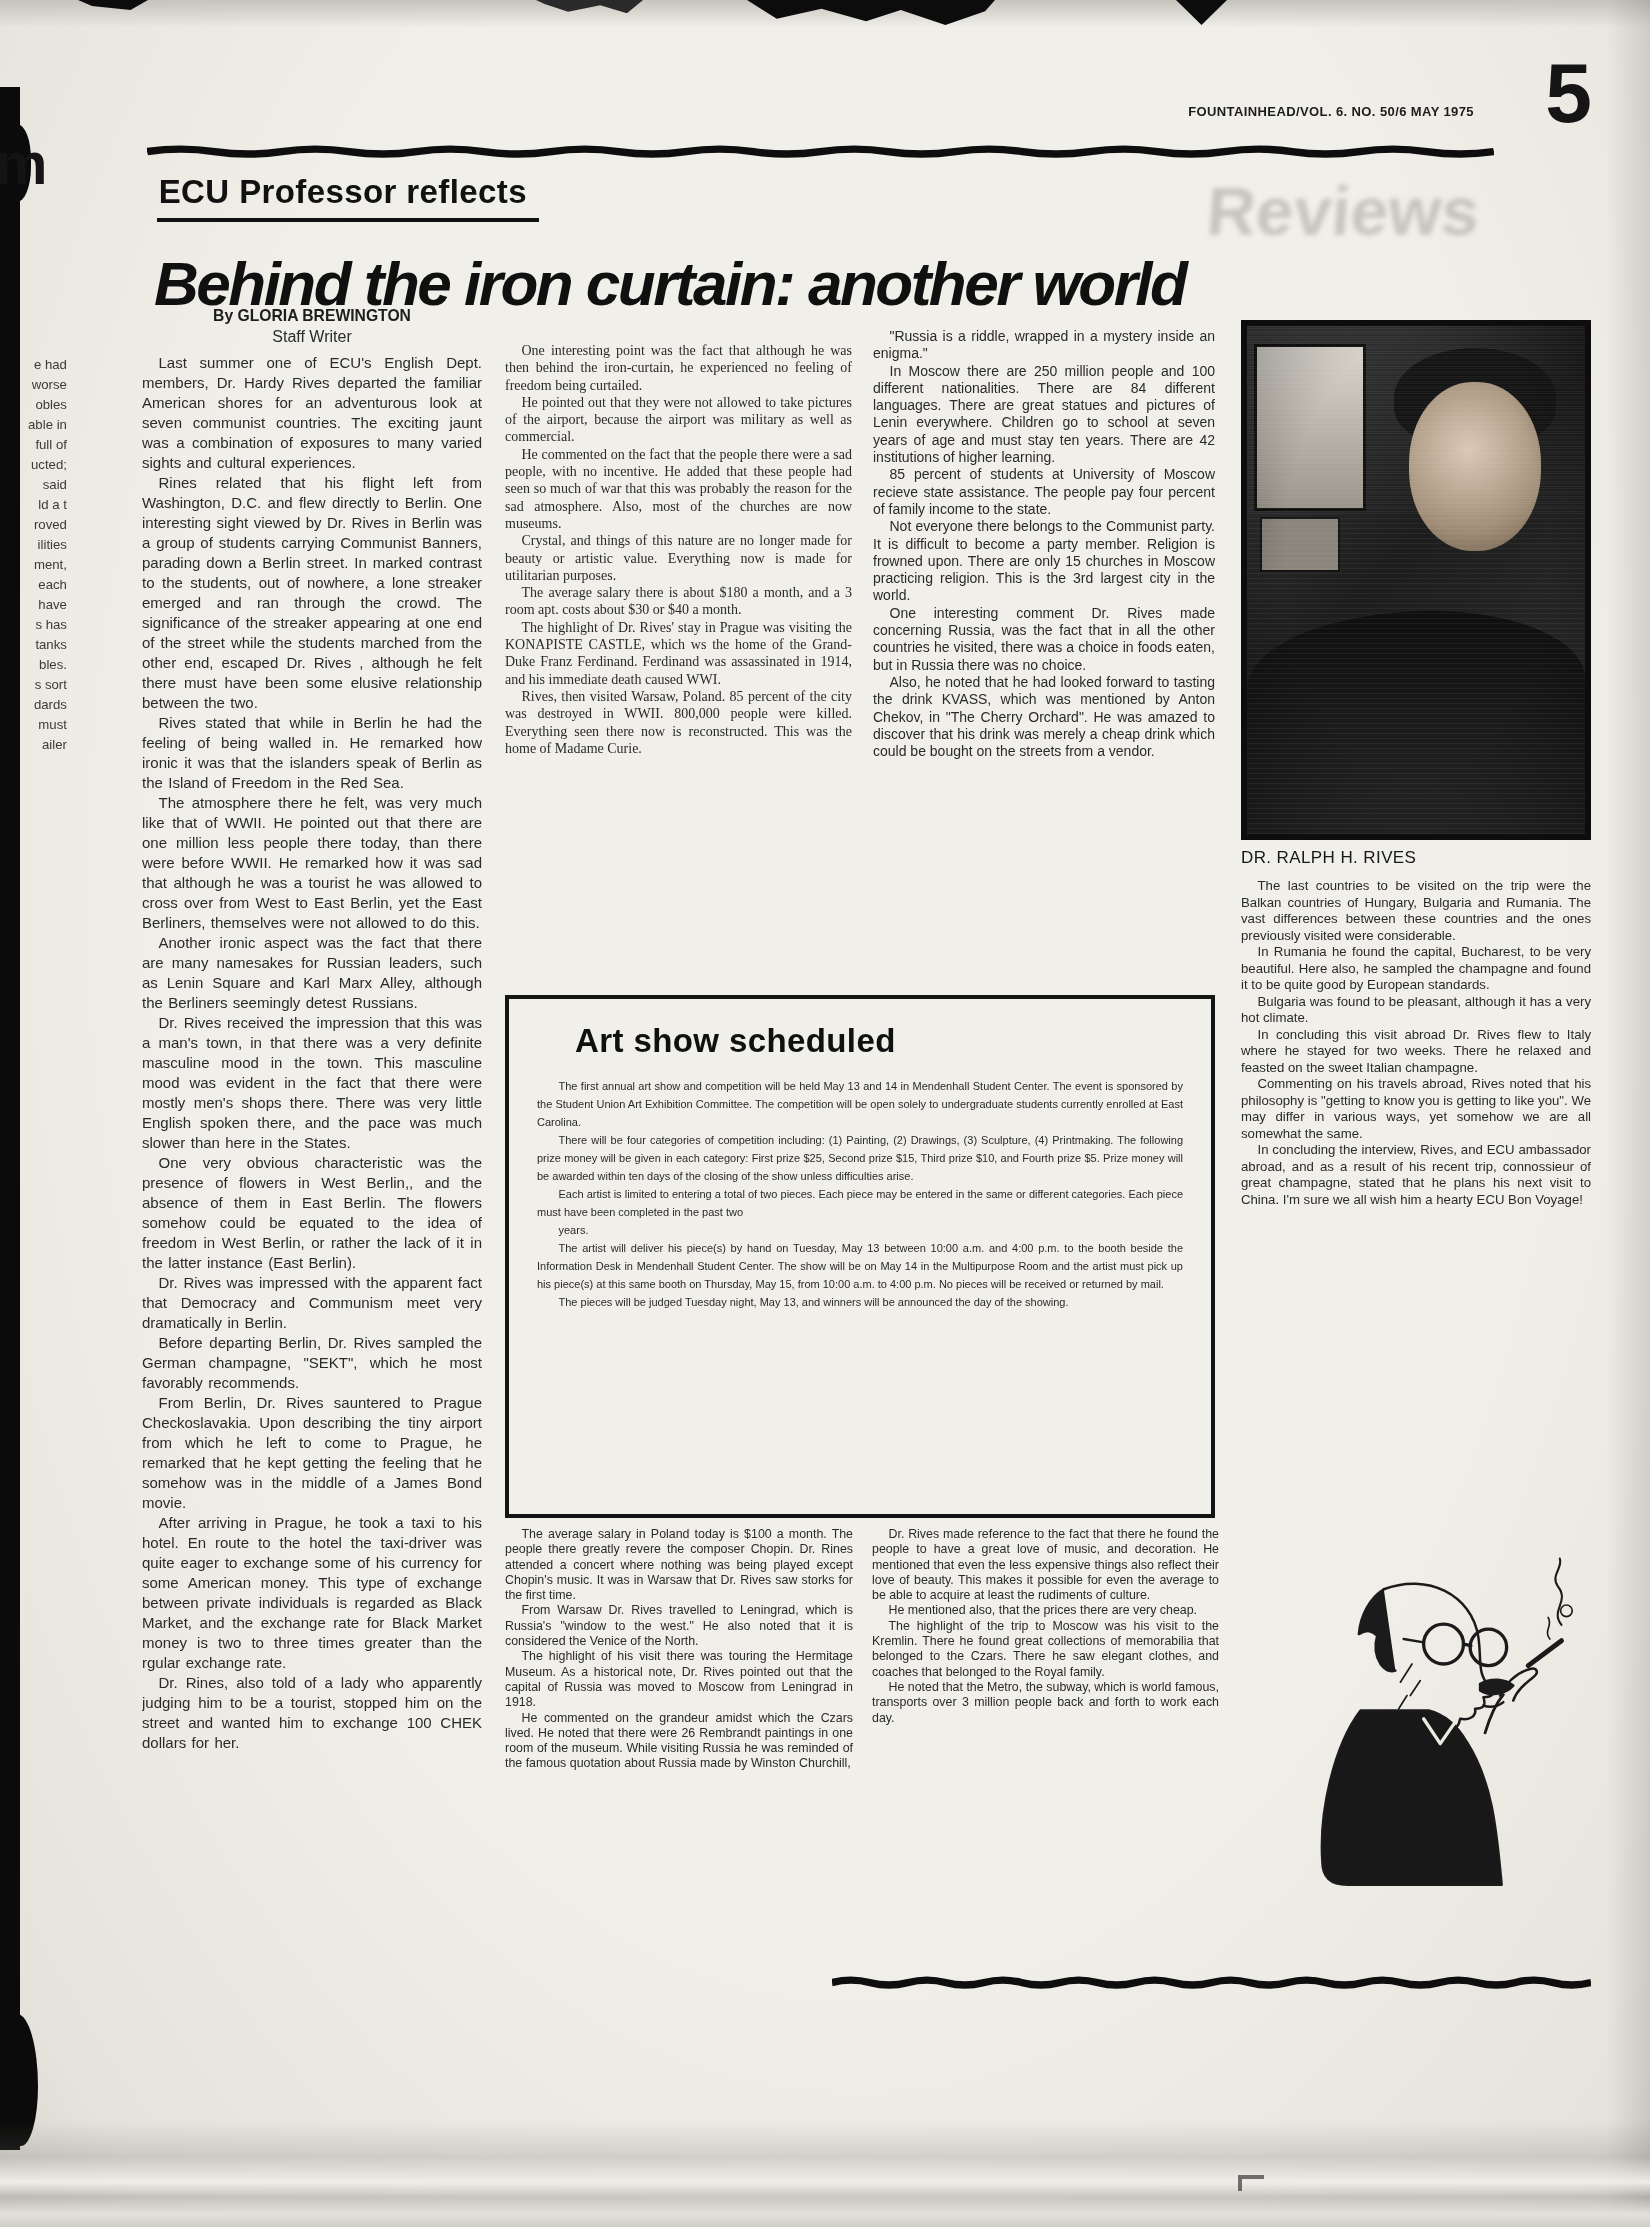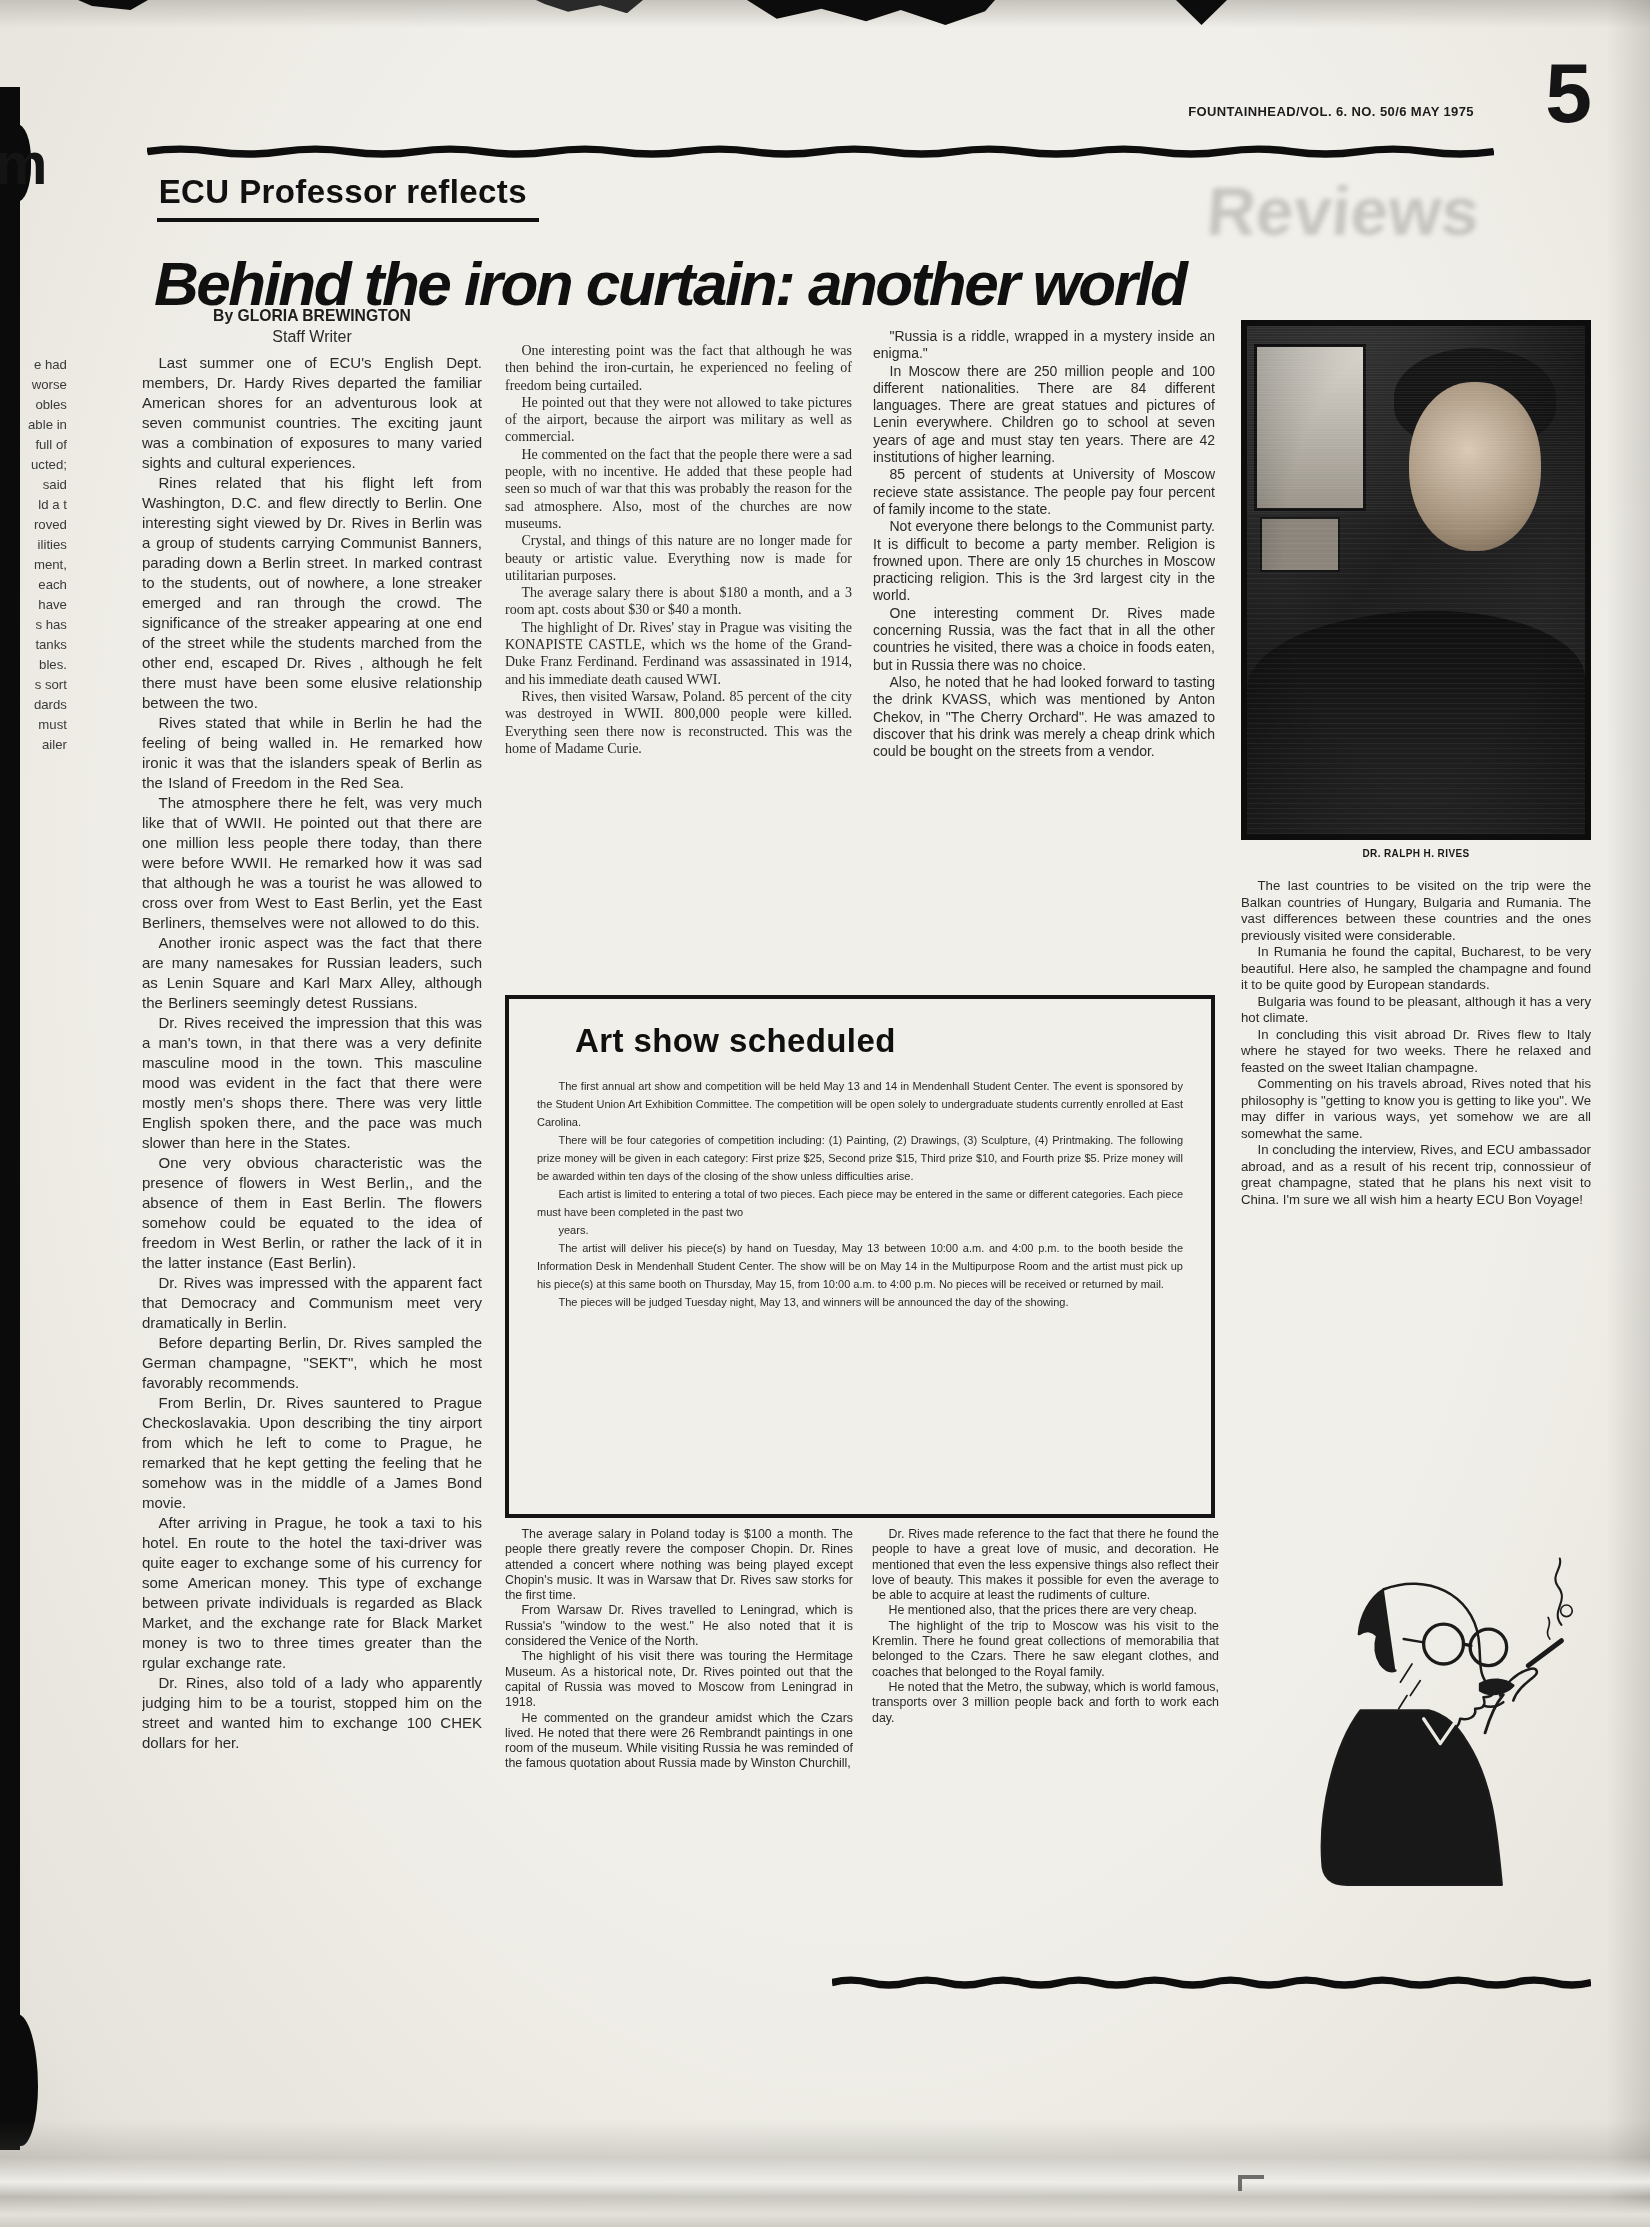--- a/index.html
+++ b/index.html
@@ -85,22 +85,22 @@
     border:2.5px solid #151515;}
   .ph-hair{position:absolute;left:147px;top:21.5px;width:162px;height:99px;background:#141414;
     border-radius:50% 50% 40% 40%;}
   .ph-face{position:absolute;left:162px;top:56px;width:132px;height:169px;border-radius:48%;
     background:radial-gradient(circle at 45% 40%, #d9c9b5, #a08d77 65%, #6b5c4a 100%);}
   .ph-suit{position:absolute;left:0;bottom:0;width:100%;height:223px;
     background:linear-gradient(#0f0f0f,#262626);border-radius:55% 45% 0 0/35% 30% 0 0;}
   .ph-grain{position:absolute;inset:0;
     background:repeating-linear-gradient(0deg, rgba(255,255,255,0.05) 0 0.8px, rgba(0,0,0,0) 0.8px 2.5px),
       radial-gradient(ellipse at 50% 45%, rgba(0,0,0,0) 55%, rgba(0,0,0,0.35) 100%);}
-  .caption{position:absolute;left:1241px;top:848px;width:350px;text-align:center;
-    font-size:10px;font-weight:700;color:#181818;letter-spacing:0.4px;}
+  .caption{position:absolute;left:1241px;top:848px;width:350px;text-align:left;
+    font-size:17px;font-weight:400;color:#181818;letter-spacing:0.4px;}
 
   
   .artbox{position:absolute;left:505px;top:995px;width:710px;height:523px;
     border:4.1px solid #141414;box-sizing:border-box;padding:21.5px 28px;overflow:hidden;}
   .artbox h2{margin:1.7px 0 16.5px 38px;font-size:33px;font-weight:800;color:#101010;
     letter-spacing:0.4px;}
   .artbox .boxtext{text-align:justify;color:#2a2a2a;font-size:11px;line-height:18px;}
   .artbox .boxtext p{margin:0;text-indent:21.5px;}
 
   

